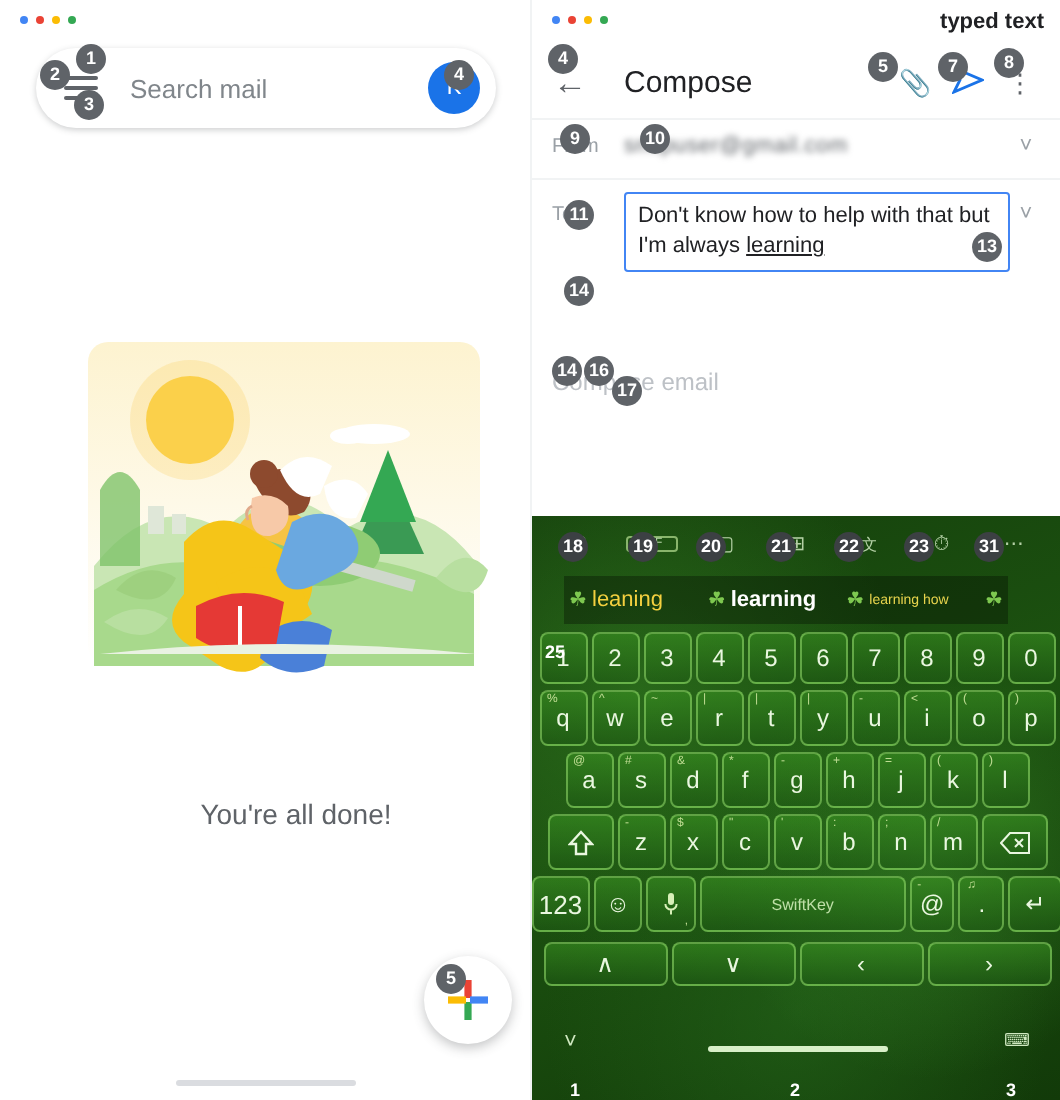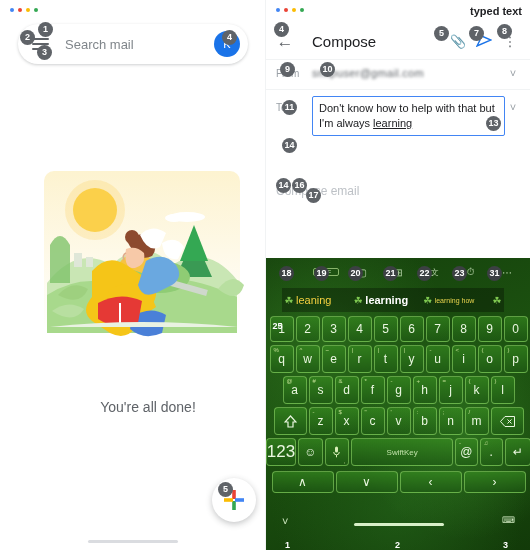--- a/index.html
+++ b/index.html
@@ -178,21 +178,21 @@
   #row-num .key { width: 24px; height: 26px; }
   #row-q { top: 87px; }
   #row-q .key { width: 24px; height: 28px; }
   #row-a { top: 118px; }
   #row-a .key { width: 24px; height: 28px; }
   #row-z { top: 149px; }
   #row-z .key { width: 24px; height: 28px; }
   #row-z .key.fn { width: 33px; }
   #row-bottom { top: 180px; }
   #row-bottom .key { height: 28px; }
-  #key-123 { width: 30px; font-size: 17px; }
+  #key-123 { width: 30px; font-size: 13px; }
   #key-emoji { width: 26px; }
   #key-mic { width: 26px; }
   #key-space { width: 108px; font-size: 8px; color: #bfe0a8; }
   #key-at { width: 24px; }
   #key-period { width: 24px; }
   #key-enter { width: 28px; }
 
   #row-nav { top: 213px; }
   #row-nav .key { width: 62px; height: 22px; font-size: 12px; }
 

